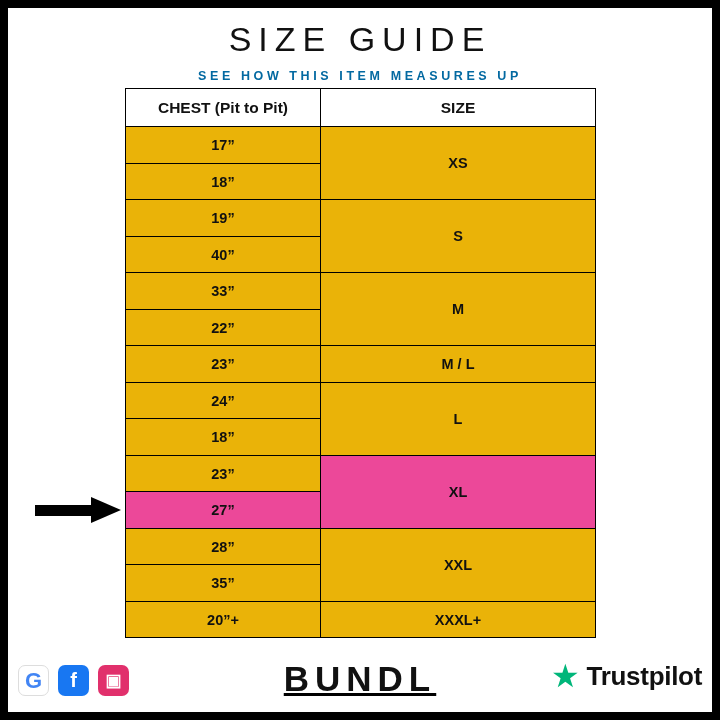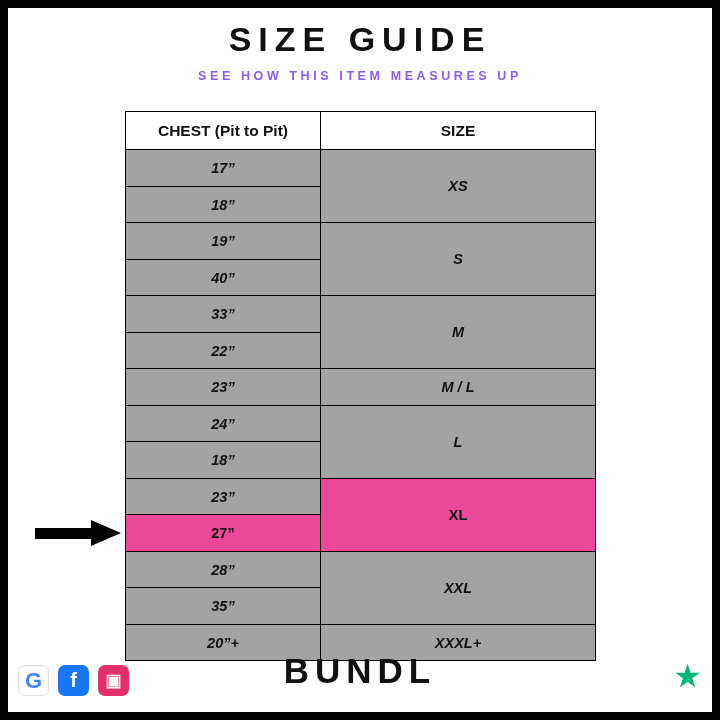--- a/index.html
+++ b/index.html
@@ -28,38 +28,38 @@
     height: 704px;
     background: #ffffff;
     box-sizing: border-box;
     display: flex;
     flex-direction: column;
     align-items: center;
   }
   .title {
     margin-top: 13px;
     font-size: 34px;
-    font-weight: bold;
+    font-weight: normal;
     letter-spacing: 7px;
     color: #111111;
     text-align: center;
     line-height: 1.1;
   }
   .subtitle {
     margin-top: 11px;
     font-size: 12.5px;
     font-weight: bold;
     letter-spacing: 3.6px;
-    color: #8b5cf6;
+    color: #0369a1;
     text-align: center;
   }
   
   .table-wrap {
     position: relative;
-    margin-top: 28px;
+    margin-top: 5px;
     width: 470px;
   }
   table.size-table {
     width: 470px;
     border-collapse: collapse;
     table-layout: fixed;
   }
   table.size-table th,
   table.size-table td {
     border: 1px solid #000000;
@@ -74,21 +74,21 @@
     padding: 0;
   }
   table.size-table td {
     font-size: 14.5px;
     height: 35.5px;
     padding: 0;
   }
   col.c-chest { width: 195px; }
   col.c-size  { width: 275px; }
 
-  td.grey  { background: #a3a3a3; font-style: italic; }
+  td.grey  { background: #eab308; }
   td.white { background: #ec4899; }
   td.size-cell { font-size: 16px; }
 
   
   .arrow {
     position: absolute;
     left: -90px;
     top: 0;
     width: 86px;
     height: 26px;
@@ -137,22 +137,23 @@
     justify-content: center;
     font-size: 20px;
     font-weight: bold;
     color: #ffffff;
     box-sizing: border-box;
   }
   .brand {
     position: absolute;
     left: 0;
     right: 0;
-    bottom: 14px;
-    text-align: center;
+    bottom: 6px;
+    text-align: center;
+    text-decoration: underline;
   }
   .brand .bundl {
     font-size: 35px;
     font-weight: bold;
     letter-spacing: 6px;
     color: #111111;
     line-height: 1;
   }
   .brand .sub {
     margin-top: 4px;
@@ -268,17 +269,18 @@
           <div class="social-ico" style="background: rgb(24, 119, 242); color: rgb(255, 255, 255);">f</div>
           <div class="social-ico" style="background: rgb(225, 48, 108); color: rgb(255, 255, 255); font-size: 17px;">▣</div>
         </div>
 
       <div class="brand">
         <div class="bundl">BUNDL</div>
       </div>
 
       <div class="trustpilot">
         <span class="tp-star">★</span>
+        <span class="tp-text">Trustpilot</span>
       </div>
     </div>
 
   </div>
 </div>
 
 </body></html>

